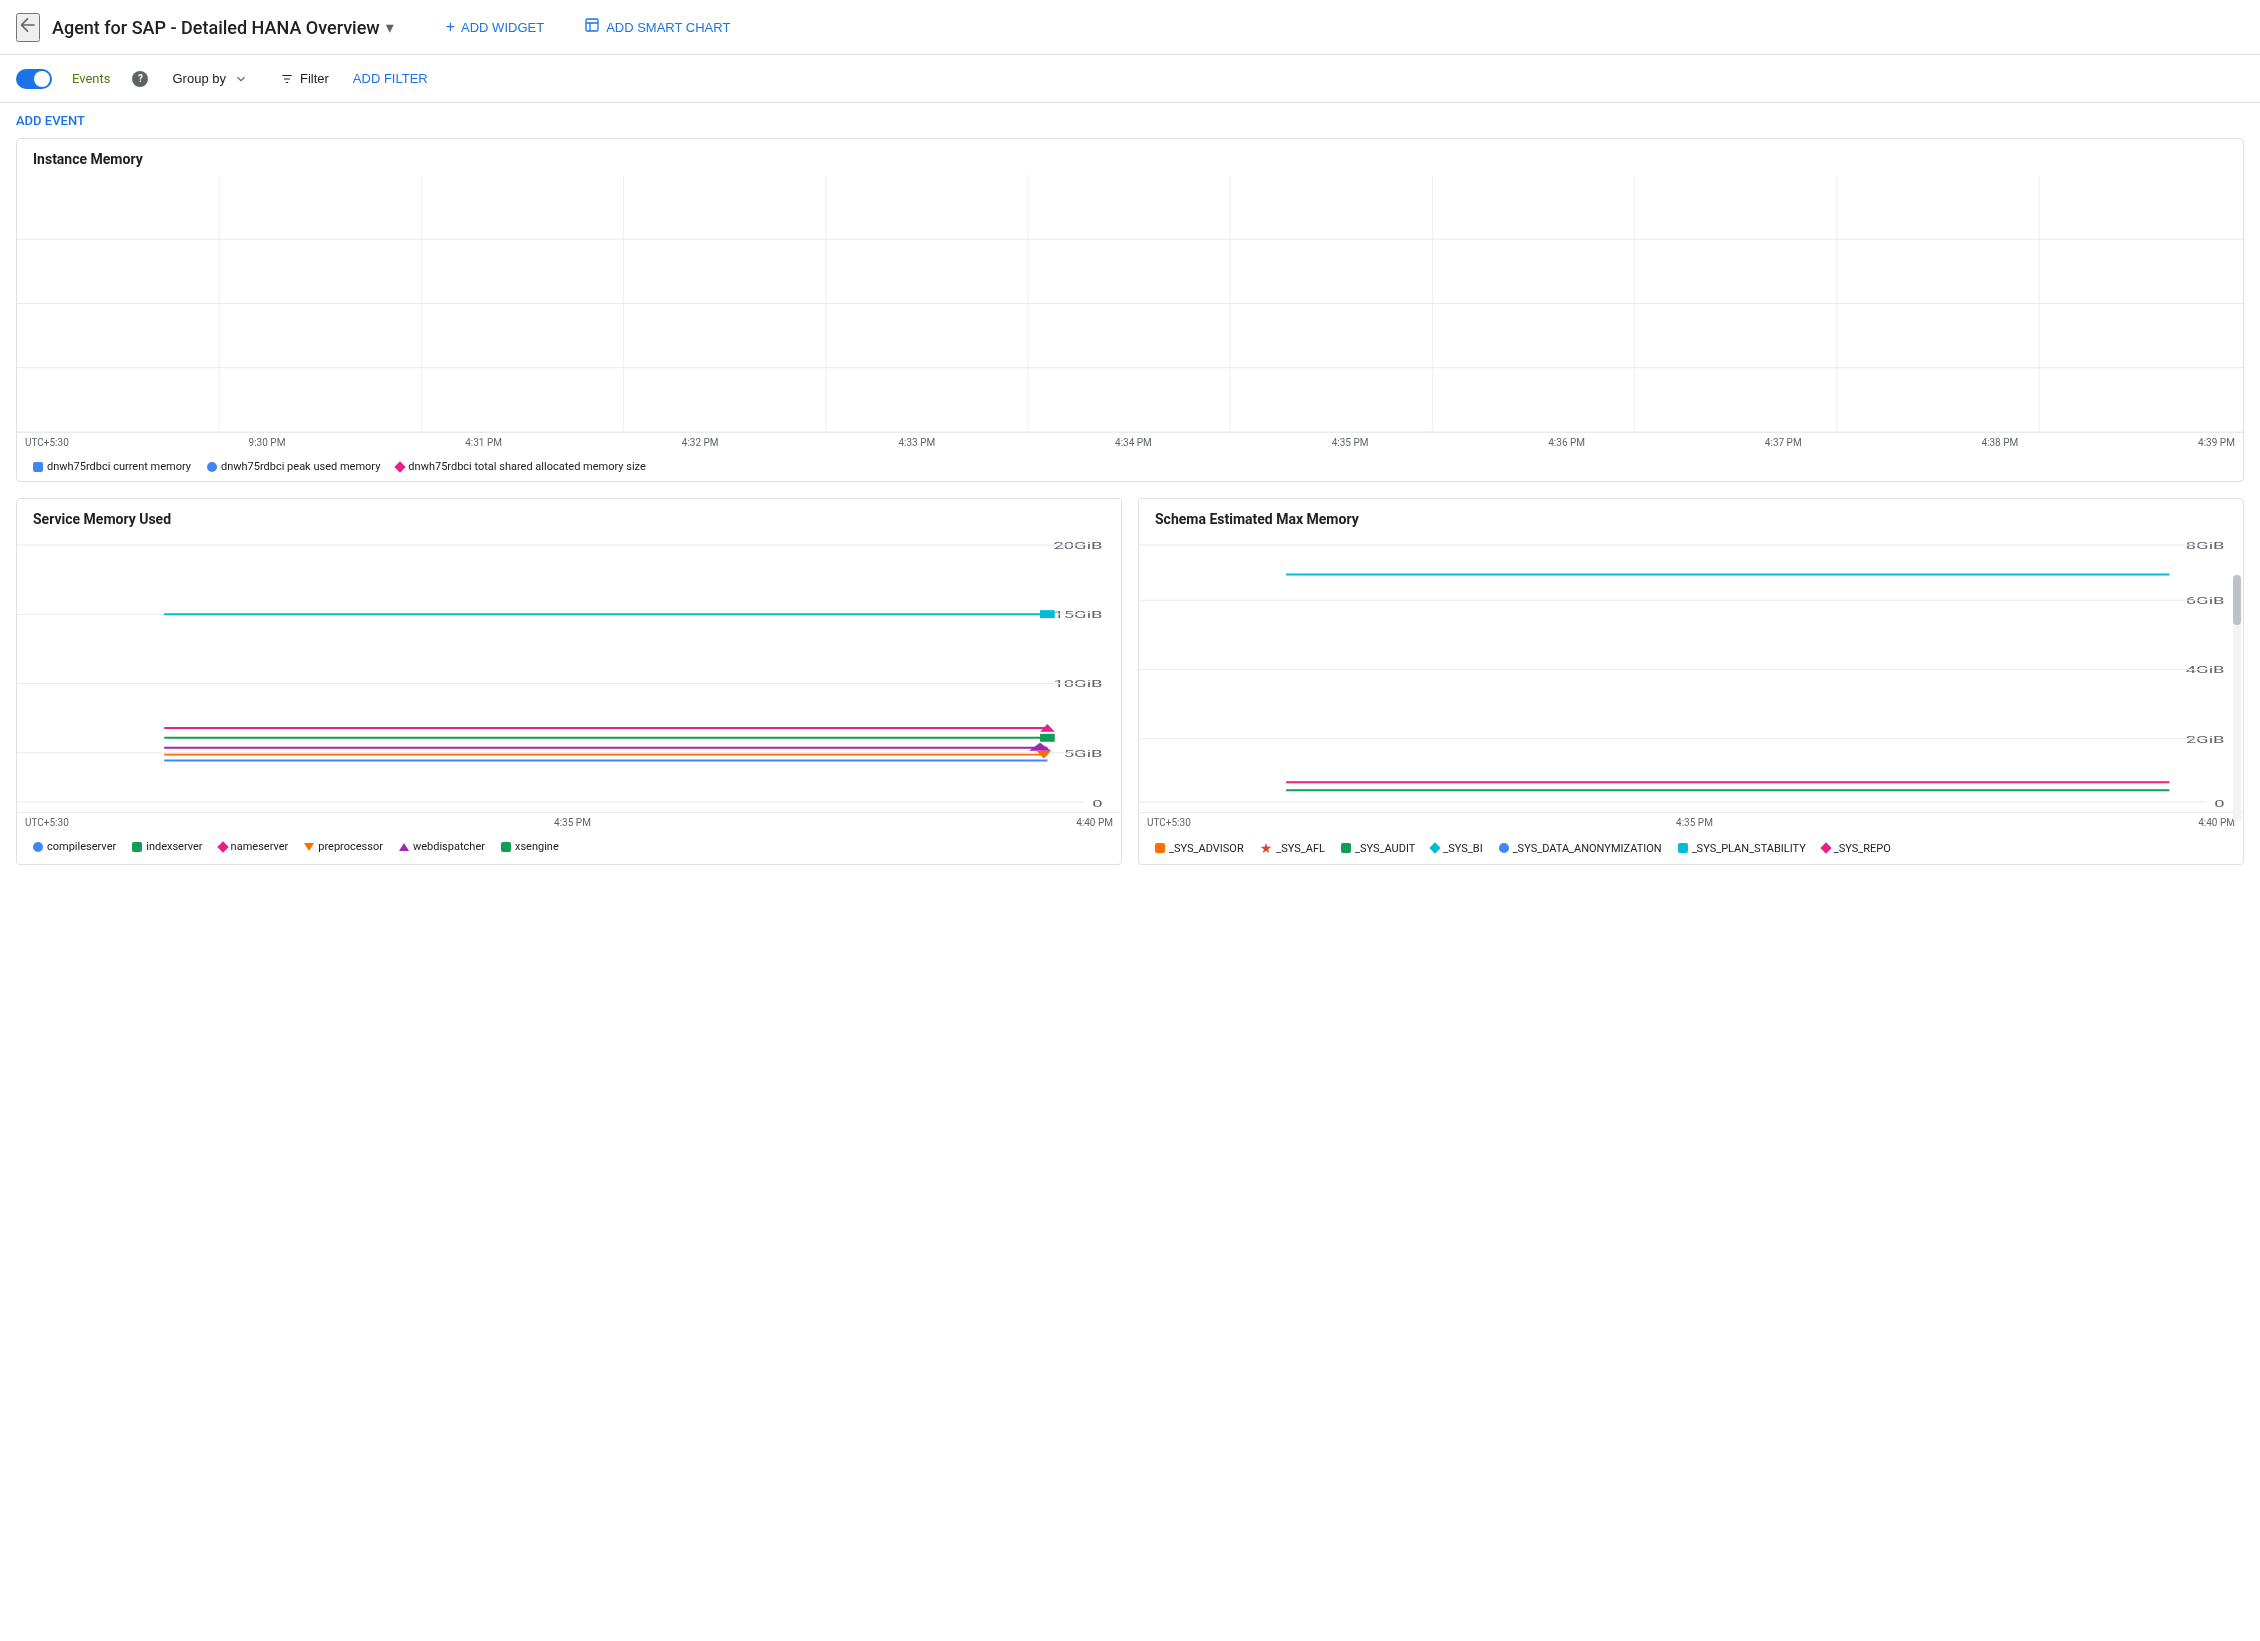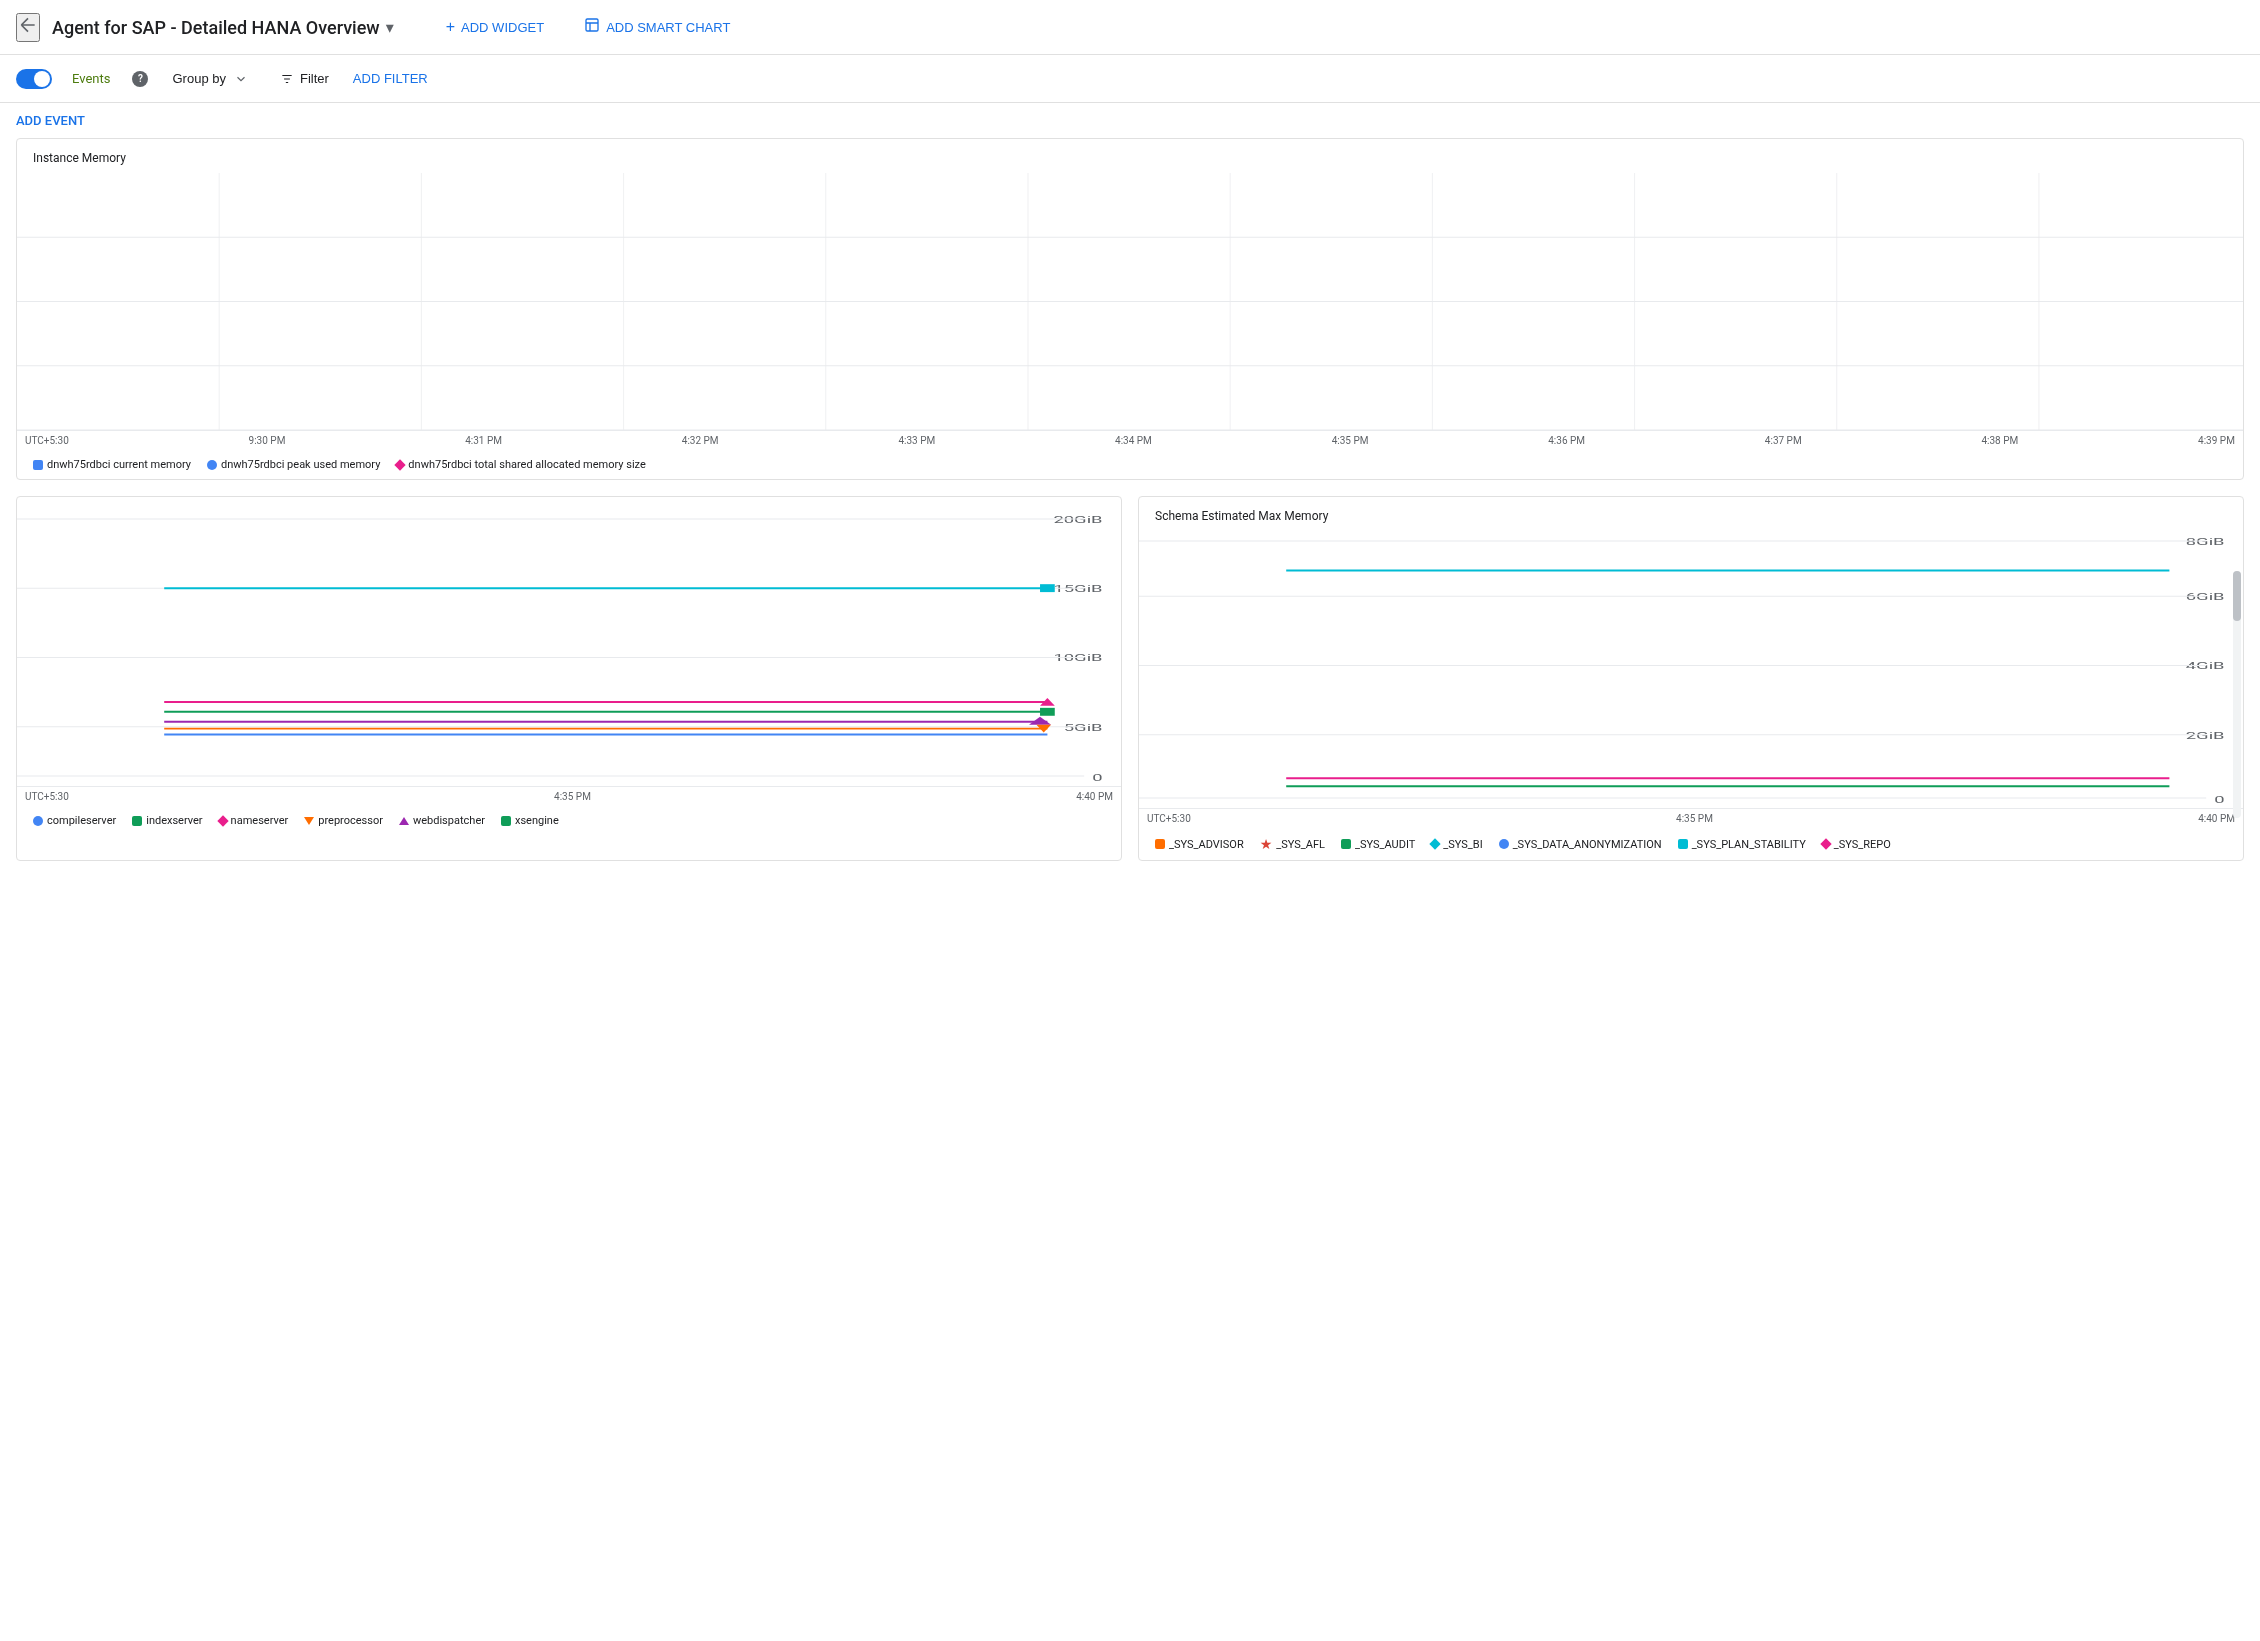--- a/index.html
+++ b/index.html
@@ -63,21 +63,21 @@
     .add-event-link { color: #1a73e8; font-size: 13px; font-weight: 500; cursor: pointer; }
 
     
     .charts-area { padding: 0 16px; }
 
     
     .chart-full {
       border: 1px solid #e0e0e0; border-radius: 4px; margin-bottom: 16px;
       padding: 12px 0 0 0; overflow: hidden;
     }
-    .chart-title { font-size: 12px; font-weight: 400; padding: 0 16px 8px 16px; }
+    .chart-title { font-size: 14px; font-weight: 700; padding: 0 16px 8px 16px; }
 
     
     .charts-row { display: flex; gap: 16px; }
     .chart-half { flex: 1; border: 1px solid #e0e0e0; border-radius: 4px; padding: 12px 0 0 0; overflow: hidden; }
 
     
     .chart-canvas { position: relative; width: 100%; }
     .chart-svg { width: 100%; display: block; }
 
     
@@ -195,20 +195,21 @@
       <div class="legend-item">
         <div class="legend-diamond" style="background:#e91e8c; display:inline-block;"></div>
         <span>dnwh75rdbci total shared allocated memory size</span>
       </div>
     </div>
   </div>
 
   <div class="charts-row">
 
     <div class="chart-half">
+      <div class="chart-title">Service Memory Used</div>
       <div class="chart-canvas" style="position:relative;">
         <svg class="chart-svg" height="277" viewBox="0 0 600 280" preserveAspectRatio="none">
 
           <text x="590" y="14" text-anchor="end" font-size="10" fill="#5f6368">20GiB</text>
           <text x="590" y="84" text-anchor="end" font-size="10" fill="#5f6368">15GiB</text>
           <text x="590" y="154" text-anchor="end" font-size="10" fill="#5f6368">10GiB</text>
           <text x="590" y="224" text-anchor="end" font-size="10" fill="#5f6368">5GiB</text>
           <text x="590" y="275" text-anchor="end" font-size="10" fill="#5f6368">0</text>
 
           <line x1="0" y1="10" x2="580" y2="10" stroke="#e8eaed" stroke-width="1"></line>

